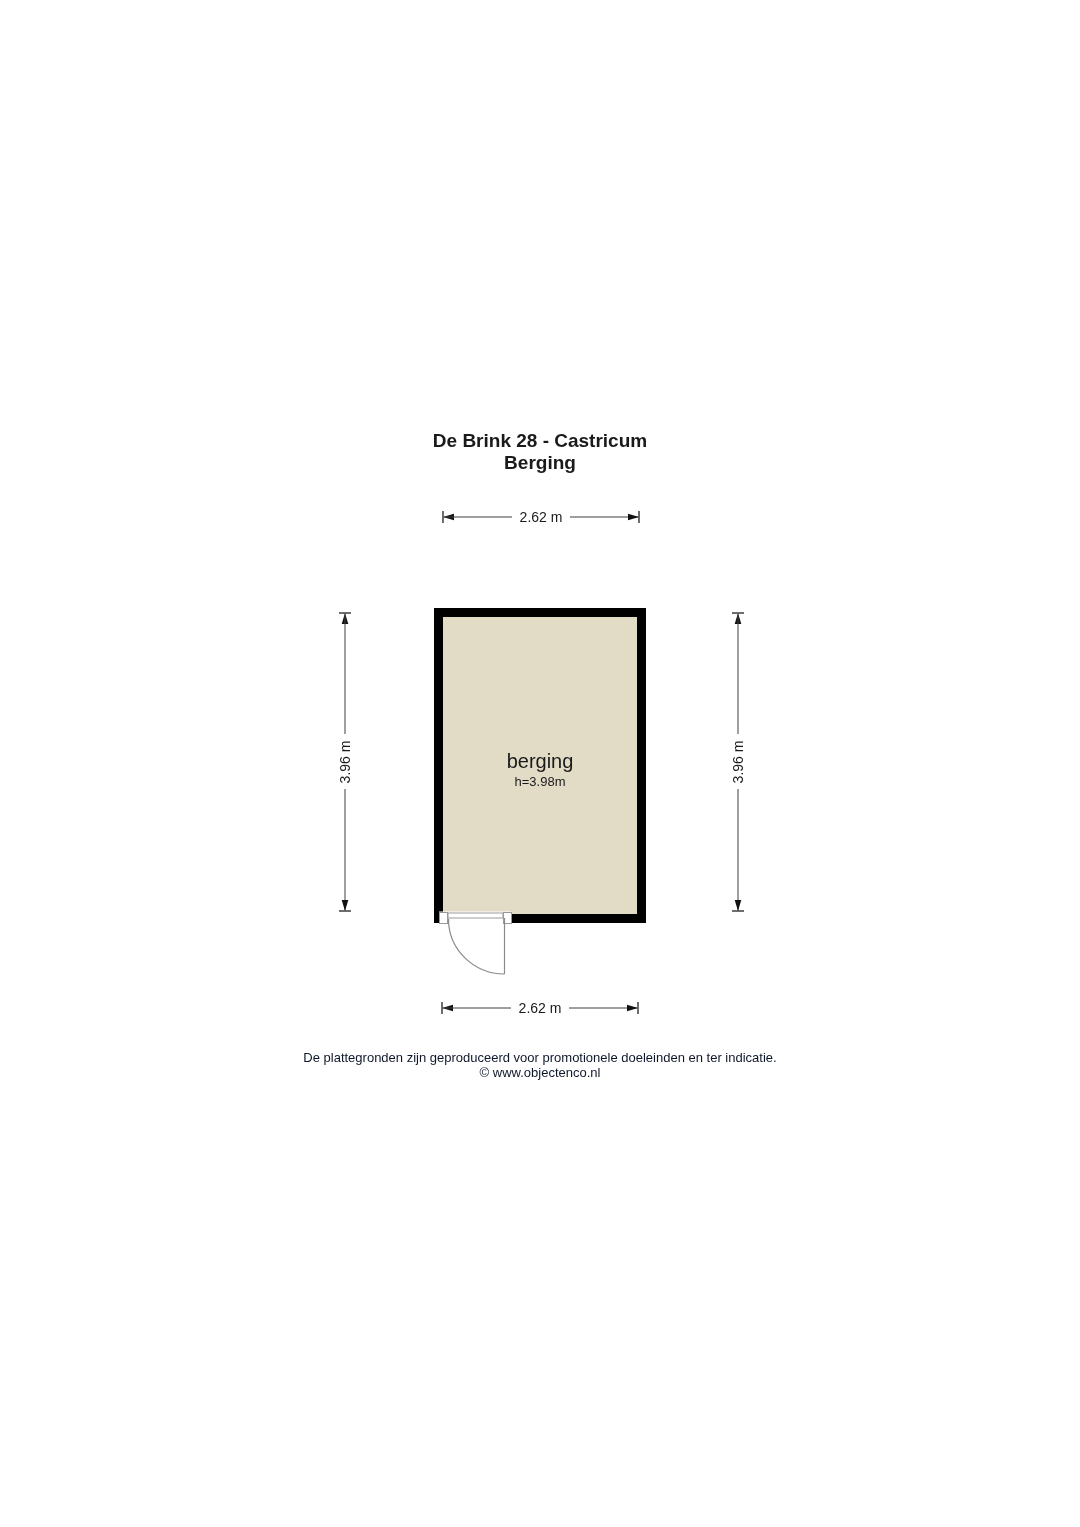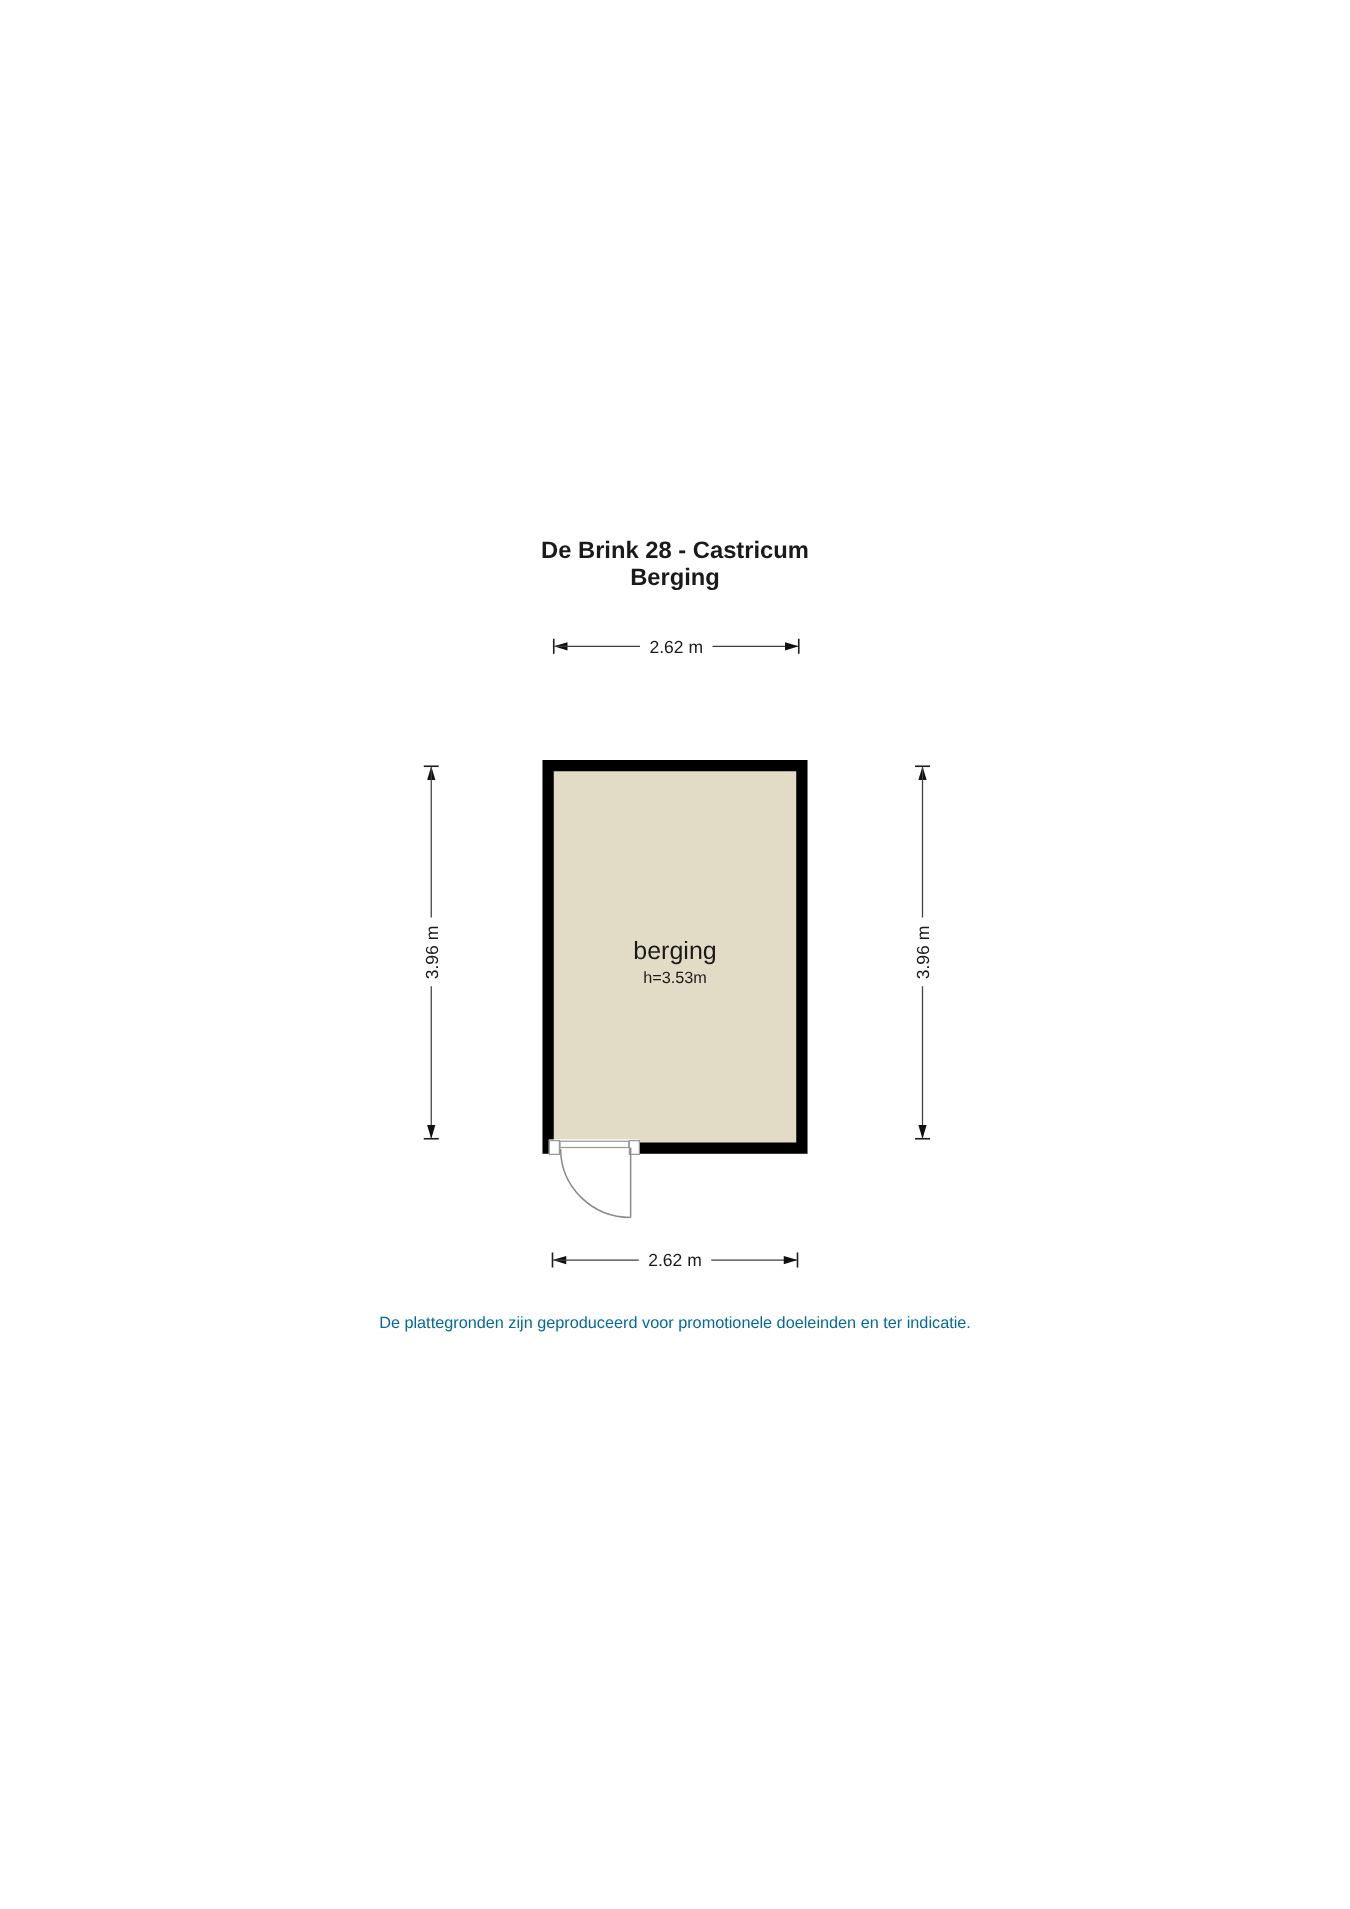--- a/index.html
+++ b/index.html
@@ -65,36 +65,36 @@
   }
   .door-line { stroke: #8a8a8a; stroke-width: 1.2; fill: none; }
   .door-frame { stroke: #9a9a9a; stroke-width: 1; fill: #ffffff; }
   .footer-block {
     position: absolute;
     left: 0; top: 1050px;
     width: 1080px;
     text-align: center;
     font-size: 13px;
     line-height: 15px;
-    color: #0369a1;
+    color: #0f172a;
   }
 </style>
 </head>
 <body>
 
 <div class="canvas">
 
   <div class="title-block">
     <div>De Brink 28 - Castricum</div>
     <div>Berging</div>
   </div>
 
   <div class="room"></div>
   <div class="room-label">berging</div>
-  <div class="room-height">h=3.53m</div>
+  <div class="room-height">h=3.98m</div>
 
   <svg class="plan-svg" viewBox="0 0 1080 1527">
 
     <g>
       <line class="dim-tick" x1="443" y1="511" x2="443" y2="523"></line>
       <polygon class="dim-arrow" points="443,517 454,513.7 454,520.3"></polygon>
       <line class="dim-shaft" x1="444" y1="517" x2="512" y2="517"></line>
       <text class="dim-label" x="541" y="522">2.62 m</text>
       <line class="dim-shaft" x1="570" y1="517" x2="638" y2="517"></line>
       <polygon class="dim-arrow" points="639,517 628,513.7 628,520.3"></polygon>
@@ -136,15 +136,16 @@
       <rect class="door-frame" x="448" y="913" width="55" height="5"></rect>
       <rect class="door-frame" x="439.5" y="912.5" width="8" height="11"></rect>
       <rect class="door-frame" x="503.5" y="912.5" width="8" height="11"></rect>
       <line class="door-line" x1="504.5" y1="918" x2="504.5" y2="974"></line>
       <path class="door-line" d="M 448.5 919 A 56 55 0 0 0 504.5 974"></path>
     </g>
   </svg>
 
   <div class="footer-block">
     <div>De plattegronden zijn geproduceerd voor promotionele doeleinden en ter indicatie.</div>
+    <div>© www.objectenco.nl</div>
   </div>
 
 </div>
 
 </body></html>

